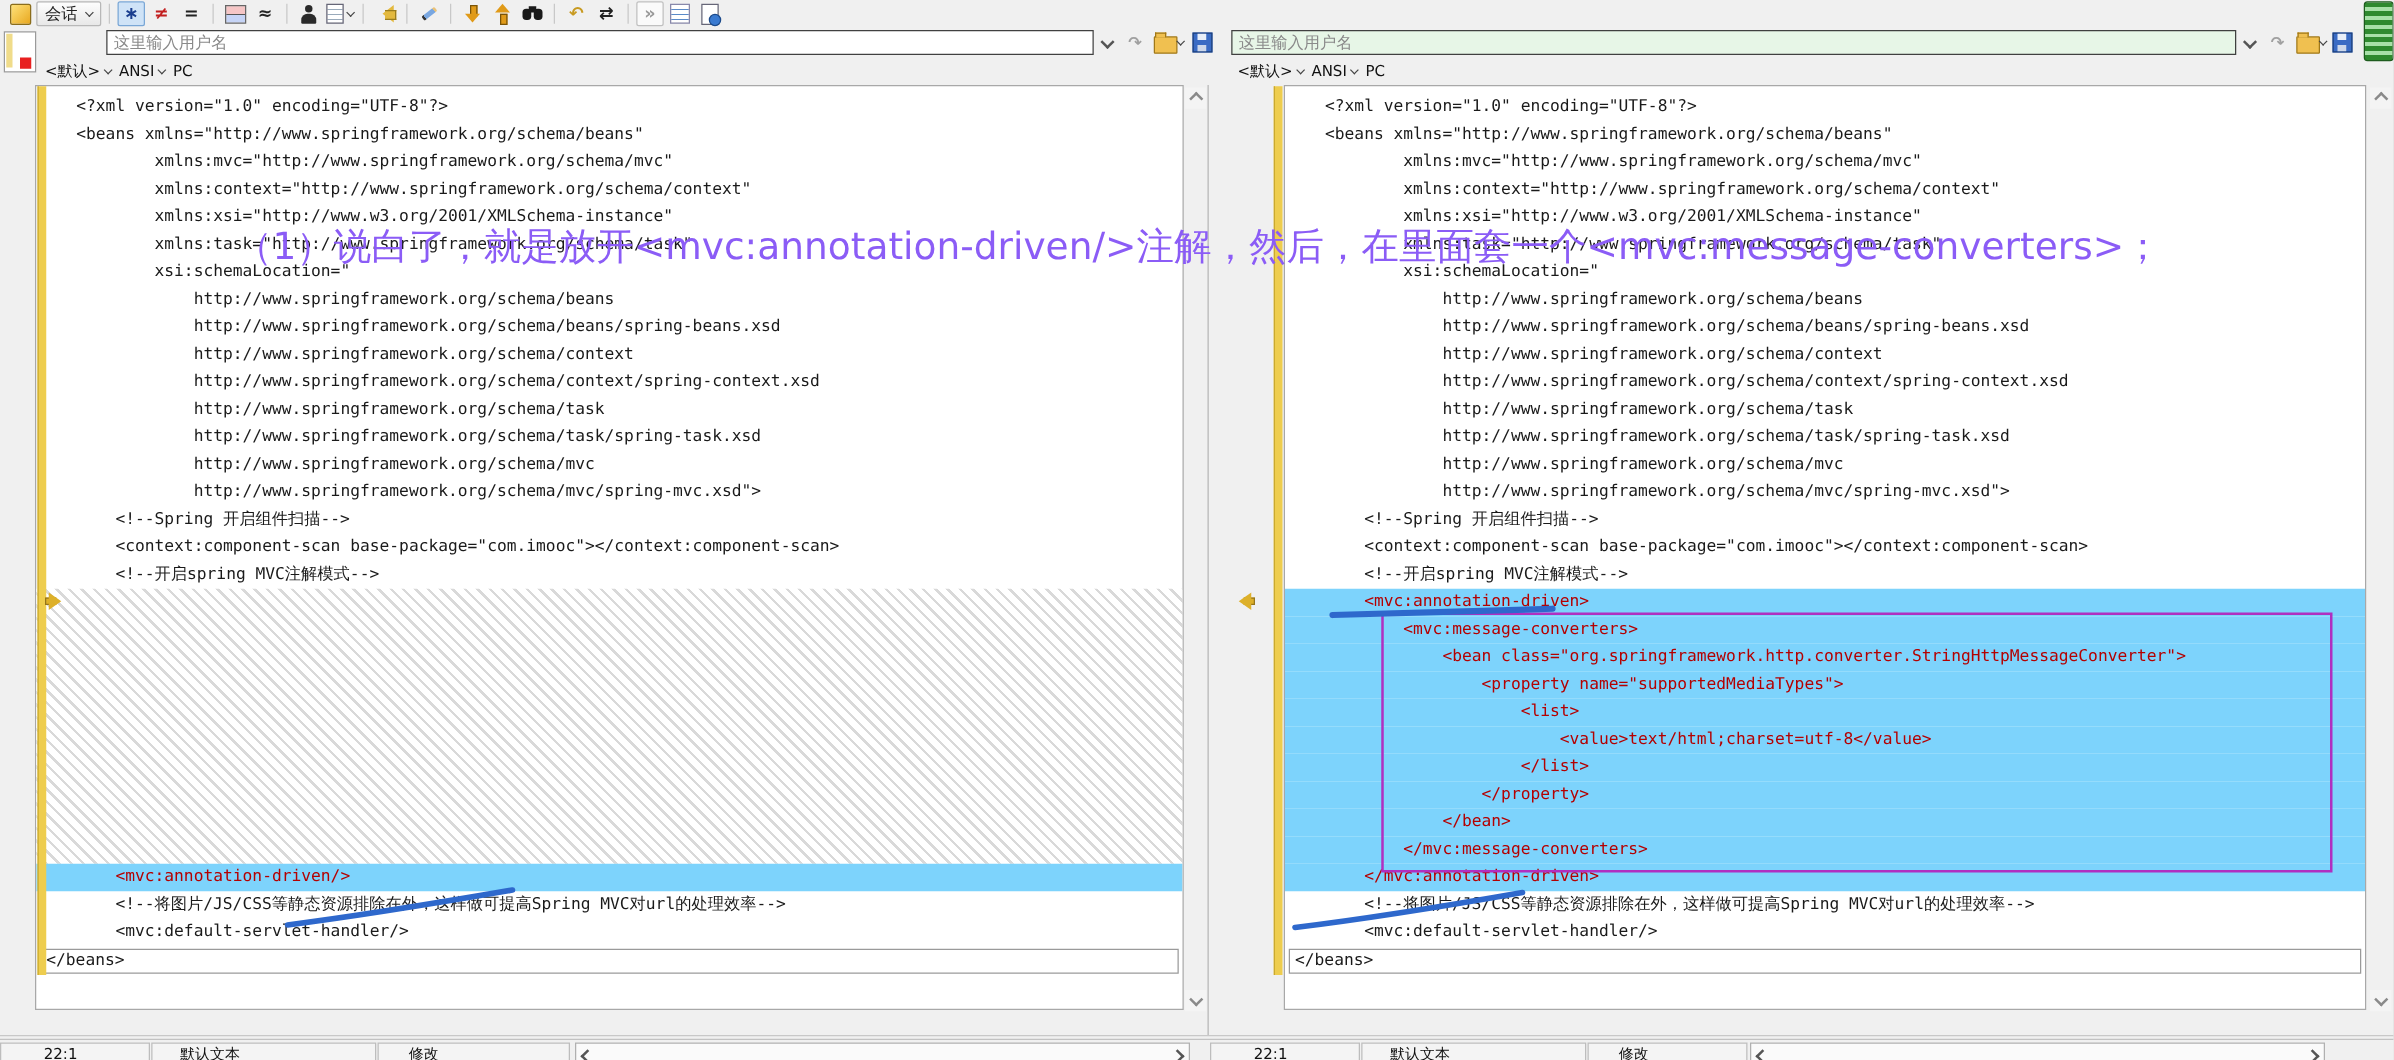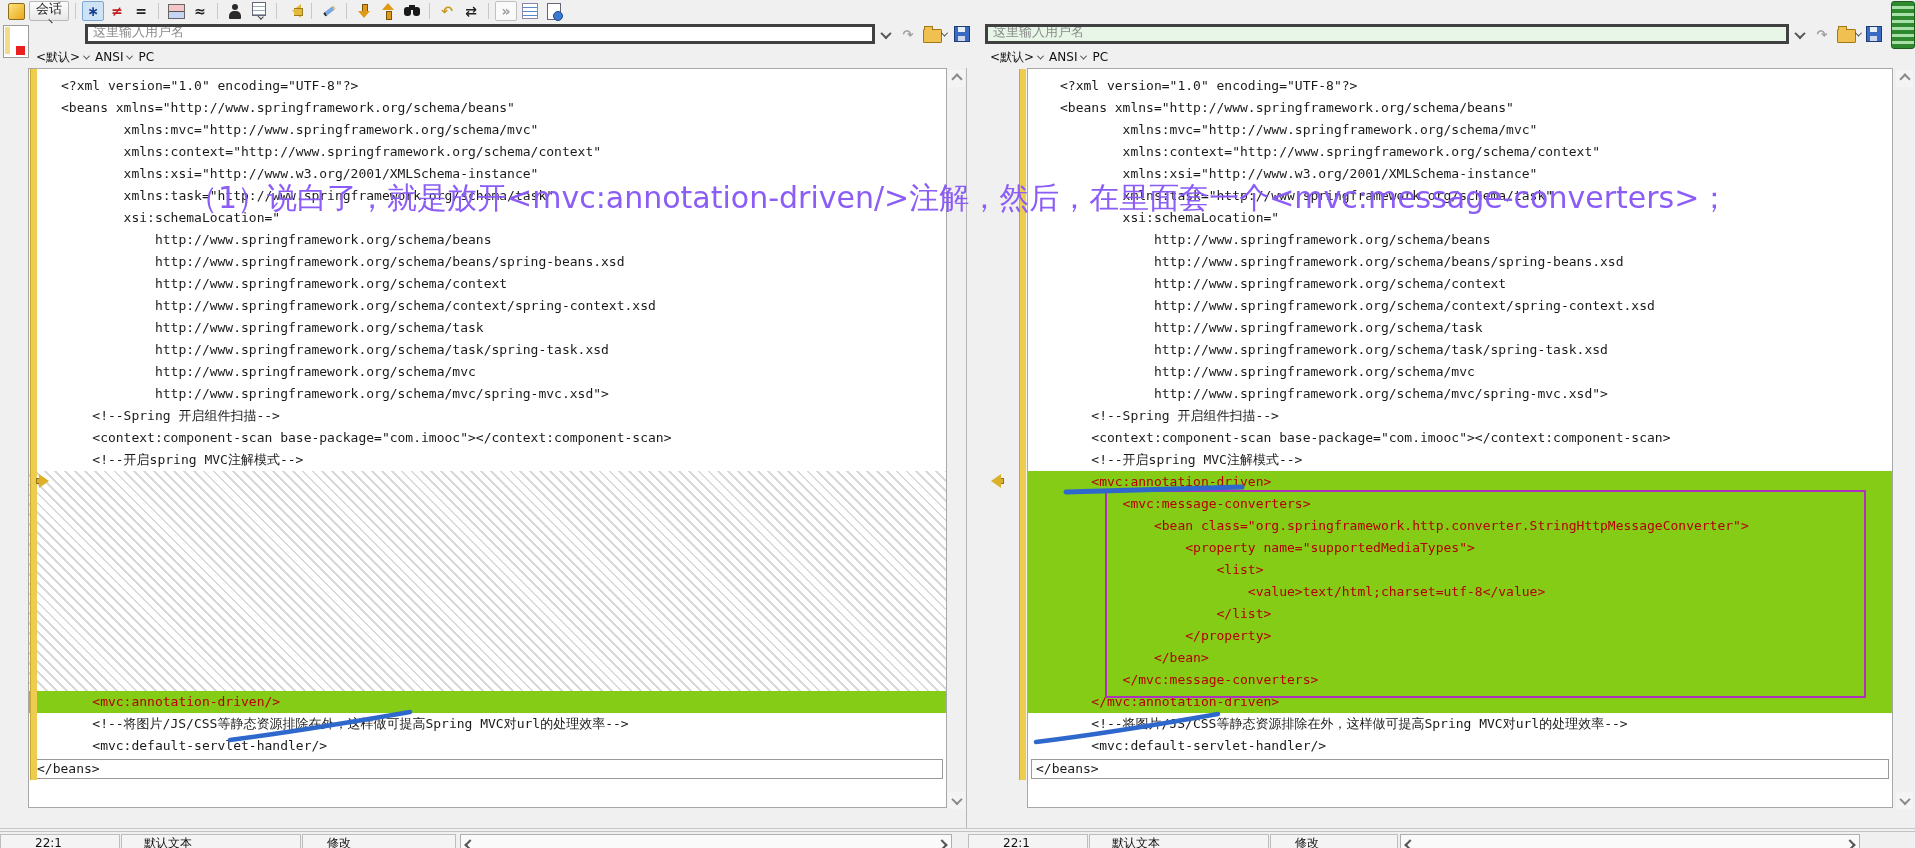--- a/index.html
+++ b/index.html
@@ -2,21 +2,21 @@
 <html><head>
 <meta charset="utf-8">
 <style>
   html,body{margin:0;padding:0;background:#d8d8d8;}
   #app{position:relative;width:1915px;height:848px;background:#f0f0f0;overflow:hidden;
        font-family:"DejaVu Sans","Liberation Sans",sans-serif;font-size:13px;color:#222;}
   
   .toolbar{position:absolute;left:0;top:0;width:100%;height:22px;background:#f0f0f0;
            display:flex;align-items:center;padding-left:4px;box-sizing:border-box;}
   .tbtn{display:flex;align-items:center;justify-content:center;height:20px;min-width:22px;
-        margin:0 1px;border:1px solid transparent;border-radius:2px;box-sizing:border-box;flex-direction:column;}
+        margin:0 1px;border:1px solid transparent;border-radius:2px;box-sizing:border-box;}
   .tbtn.pressed{background:#cfe3f7;border-color:#7aa7d6;}
   .tbtn.boxed{border-color:#c0c0c0;background:#fafafa;}
   .tsep{width:1px;height:16px;margin:0 5px;background:#c8c8c8;}
   .tglyph{font-size:14px;font-weight:bold;line-height:1;}
   .session{display:flex;align-items:center;gap:4px;padding:0 6px;height:20px;border:1px solid #b8b8b8;
            border-radius:2px;background:linear-gradient(#fdfdfd,#e8e8e8);}
   .chev{display:inline-block;width:6px;height:6px;border-right:2px solid #555;border-bottom:2px solid #555;}
   .chev.down{transform:rotate(45deg) translate(-1px,-1px);}
   .chev.up{transform:rotate(-135deg);}
   .chev.left{transform:rotate(135deg);}
@@ -46,39 +46,39 @@
   .i-doc{position:relative;width:12px;height:15px;border:1px solid #667;background:#fff;}
   .i-doc::after{content:"";position:absolute;right:-3px;bottom:-2px;width:8px;height:8px;border-radius:50%;background:#3a7ad0;border:1px solid #1c4a8a;}
   .i-folder{position:relative;width:17px;height:12px;background:#f0c050;border:1px solid #a07818;border-radius:1px;margin-top:3px;}
   .i-folder::before{content:"";position:absolute;left:0;top:-4px;width:7px;height:3px;background:#f0c050;border:1px solid #a07818;border-bottom:none;}
   .i-floppy{position:relative;width:14px;height:14px;background:#3a6bc4;border:1px solid #1c3f7a;}
   .i-floppy::before{content:"";position:absolute;left:3px;top:0;width:7px;height:5px;background:#e8eef8;}
   .i-floppy::after{content:"";position:absolute;left:3px;bottom:0;width:7px;height:5px;background:#cdd8ea;}
   .i-swap{font-size:13px;color:#a0a0a0;font-weight:bold;}
   
   .pathrow-btn{position:absolute;top:24px;height:20px;display:flex;align-items:center;justify-content:center;width:20px;}
-  .combo{position:absolute;top:24px;height:20px;border:3px solid #404040;background:#fff;box-sizing:border-box;
+  .combo{position:absolute;top:24px;height:20px;border:1px solid #404040;background:#fff;box-sizing:border-box;
          display:flex;align-items:flex-end;padding-left:5px;color:#8a8a8a;overflow:hidden;white-space:nowrap;}
   .combo.green{background:#e7f6e7;}
   .combo-dd{position:absolute;top:24px;width:18px;height:20px;display:flex;align-items:center;justify-content:center;border:1px solid transparent;}
   .thumb{position:absolute;left:3px;top:25px;width:24px;height:31px;background:#fff;border:1px solid #9a9a9a;}
   .thumb::before{content:"";position:absolute;left:1px;top:1px;width:5px;height:27px;background:#f0dc8a;}
   .thumb::after{content:"";position:absolute;right:3px;bottom:2px;width:9px;height:9px;background:#e82020;}
   
   .fmtrow{position:absolute;top:49px;height:16px;display:flex;align-items:center;gap:6px;font-size:12px;color:#111;}
   .fmtitem{display:flex;align-items:center;gap:4px;}
   
   .pane{position:absolute;top:68px;height:740px;background:#fff;border:1px solid #a8a8a8;box-sizing:border-box;overflow:hidden;}
   #pane-left{left:28px;width:919px;}
   #pane-right{left:1027px;width:866px;}
   .code{position:absolute;left:0;top:0;right:0;padding:6px 0 0 32px;
         font-family:"DejaVu Sans Mono","Liberation Mono",monospace;font-size:13px;line-height:22px;
         white-space:pre;color:#1a1a1a;}
   .cl{height:22px;}
-  .cl.diff{background:#84cc16;color:#b40000;margin-left:-32px;padding-left:32px;}
+  .cl.diff{background:#7dd3fc;color:#b40000;margin-left:-32px;padding-left:32px;}
   .hatch{height:220px;margin-left:-32px;background:repeating-linear-gradient(45deg,#ffffff 0 5px,#d9d9d9 5px 7px);}
   .lastline{position:absolute;left:3px;right:3px;top:690px;height:20px;border:1px solid #9a9a9a;background:#fff;
             box-sizing:border-box;font-family:"DejaVu Sans Mono","Liberation Mono",monospace;font-size:13px;
             line-height:18px;padding-left:4px;color:#1a1a1a;white-space:pre;}
   .ystrip{position:absolute;top:69px;width:6px;height:711px;background:#eecd4e;border-left:1px solid #caa92e;}
   .vline{position:absolute;top:68px;width:1px;height:760px;background:#b5b5b5;}
   .highlight-box{position:absolute;left:77px;top:421px;width:757px;height:204px;border:2px solid #b02fc0;pointer-events:none;}
   
   .garrow{position:absolute;width:22px;height:14px;}
   .garrow .tri{position:absolute;top:0;width:0;height:0;border:7px solid transparent;}

